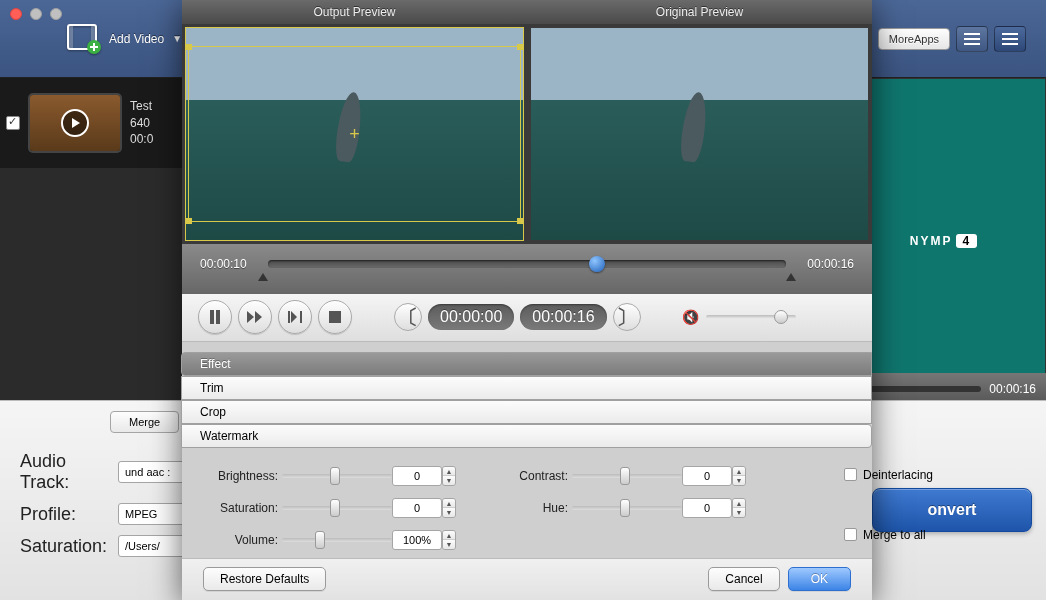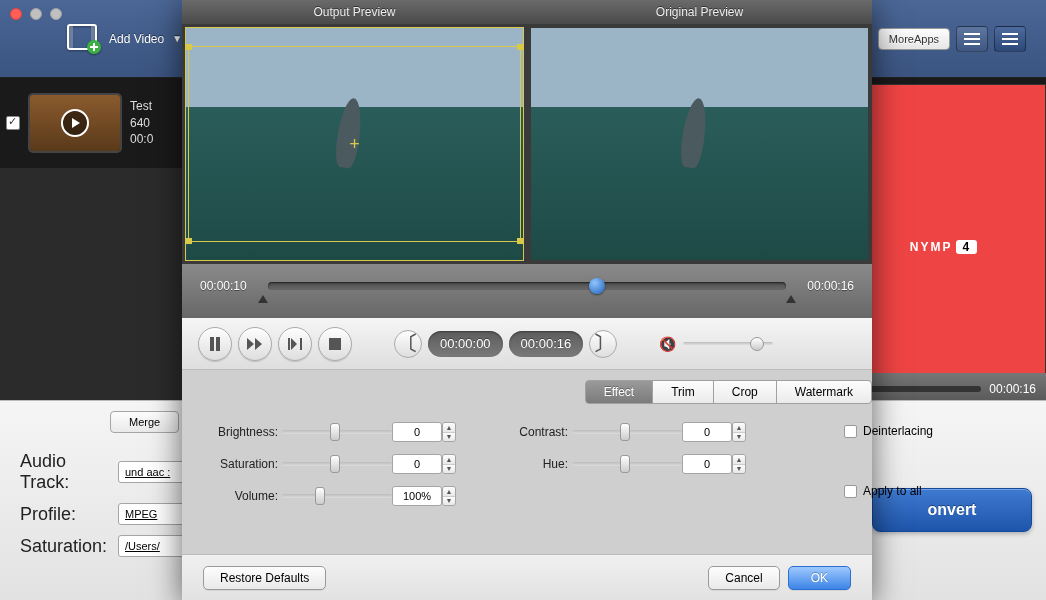--- a/index.html
+++ b/index.html
@@ -20,34 +20,34 @@
 .view-btn{width:32px;height:26px;border-radius:4px;display:flex;align-items:center;justify-content:center;border:1px solid rgba(0,0,0,.4);}
 .view-btn.plain{background:linear-gradient(#5c76a0,#3f5883);color:#fff;}
 .view-btn.active{background:linear-gradient(#4d6a9e,#2d4877);color:#fff;}
 .video-list{background:#1a1a1a;padding:10px 6px;display:flex;align-items:center;gap:10px;height:90px;}
 .check{width:14px;height:14px;background:#fff;border:1px solid #888;border-radius:2px;position:relative;}
 .check::after{content:"✓";position:absolute;top:-2px;left:1px;font-size:11px;color:#333;}
 .thumb{width:90px;height:56px;background:linear-gradient(#8a5a2e,#5a3a1a);border-radius:3px;position:relative;box-shadow:0 0 0 2px #444;}
 .thumb .play-ov{position:absolute;top:50%;left:50%;transform:translate(-50%,-50%);width:28px;height:28px;border-radius:50%;background:rgba(0,0,0,.5);border:2px solid #fff;display:flex;align-items:center;justify-content:center;}
 .thumb .play-ov::after{content:"";border-left:8px solid #fff;border-top:5px solid transparent;border-bottom:5px solid transparent;margin-left:2px;}
 .video-meta{color:#ddd;font-size:12px;line-height:1.4;}
-.preview-panel{position:absolute;right:0;top:84px;width:205px;height:315px;background:#ef4444;border:1px solid #333;display:flex;align-items:center;justify-content:center;}
+.preview-panel{position:absolute;right:0;top:78px;width:205px;height:315px;background:#0f766e;border:1px solid #333;display:flex;align-items:center;justify-content:center;}
 .brand{color:#fff;font-size:28px;font-weight:bold;letter-spacing:2px;}
 .brand .b4{display:inline-block;background:#fff;color:#000;padding:0 6px;border-radius:3px;margin-left:4px;}
 .timeline-bg{position:absolute;right:0;top:373px;width:205px;height:32px;background:linear-gradient(#777,#555);display:flex;align-items:center;padding:0 10px;color:#fff;font-size:11px;gap:8px;}
 .timeline-bg .track{flex:1;height:6px;background:#333;border-radius:3px;position:relative;}
 .right-controls{position:absolute;right:0;top:405px;width:205px;height:48px;background:linear-gradient(#f3f3f3,#d8d8d8);display:flex;align-items:center;padding:0 10px;gap:10px;}
 .round-icon{width:30px;height:30px;border-radius:50%;background:linear-gradient(#fff,#ddd);border:1px solid #aaa;display:flex;align-items:center;justify-content:center;font-size:14px;}
 .vol-slider-bg{flex:1;height:4px;background:#bbb;border-radius:2px;margin-left:6px;}
 .bottom-area{position:absolute;bottom:0;left:0;width:1046px;height:200px;background:linear-gradient(#f5f5f5,#e2e2e2);border-top:1px solid #bbb;padding:20px;padding-top:14px;}
 .merge-btn{position:absolute;left:110px;top:10px;font-size:11px;background:linear-gradient(#fdfdfd,#e9e9e9);border:1px solid #a5a5a5;border-radius:4px;padding:4px 18px;}
 .field-row{display:flex;align-items:center;margin-top:36px;gap:8px;}
 .field-row + .field-row{margin-top:10px;}
 .field-label{width:90px;text-align:left;font-size:18px;color:#222;}
-.field-input{height:22px;border:1px solid #a5a5a5;border-radius:3px;background:#fff;padding:0 6px;font-size:11px;width:80px;text-decoration:underline;}
+.field-input{height:22px;border:1px solid #a5a5a5;border-radius:3px;background:#fff;padding:0 6px;font-size:11px;width:80px;}
 .convert-btn{position:absolute;right:14px;bottom:68px;width:160px;height:44px;background:linear-gradient(#3f7ad1,#1e55aa);border:1px solid #134a9e;border-radius:8px;color:#fff;font-size:16px;font-weight:bold;text-shadow:0 -1px 0 rgba(0,0,0,.4);box-shadow:0 2px 4px rgba(0,0,0,.25),inset 0 1px 0 rgba(255,255,255,.3);}
 
 
 .dialog{position:absolute;left:182px;top:0;width:690px;height:600px;background:#cfcfcf;box-shadow:0 6px 30px rgba(0,0,0,.6);display:flex;flex-direction:column;}
 .dlg-head{height:24px;background:linear-gradient(#6a6a6a,#4a4a4a);display:flex;}
 .dlg-head .half{flex:1;text-align:center;color:#eee;font-size:12px;line-height:24px;text-shadow:0 -1px 0 rgba(0,0,0,.5);}
 .previews{display:flex;height:240px;background:#3a3a3a;}
 .prev-box{flex:1;padding:4px;position:relative;}
 .prev-inner{width:100%;height:100%;position:relative;background:linear-gradient(#9bb4c6 0%,#9bb4c6 34%,#2a5d5a 34%,#1e4a46 100%);}
 .prev-box.left .prev-inner{outline:1px solid #d9c94a;}
@@ -58,27 +58,27 @@
 .dolphin{position:absolute;top:30%;left:45%;width:22px;height:70px;background:#4a5a5e;border-radius:50% 50% 30% 30%/60% 60% 40% 40%;transform:rotate(8deg);}
 .dlg-timeline{height:54px;background:linear-gradient(#8a8a8a,#676767);display:flex;flex-direction:column;justify-content:center;padding:6px 18px;}
 .tl-row{display:flex;align-items:center;gap:10px;}
 .tl-time{color:#fff;font-size:12px;text-shadow:0 1px 0 rgba(0,0,0,.4);min-width:58px;}
 .tl-track{flex:1;height:8px;background:linear-gradient(#4a4a4a,#6a6a6a);border-radius:4px;position:relative;box-shadow:inset 0 1px 2px rgba(0,0,0,.6);}
 .tl-knob{position:absolute;top:-4px;left:62%;width:16px;height:16px;border-radius:50%;background:radial-gradient(circle at 35% 30%,#8fc5ff,#1e5fb8);box-shadow:0 1px 2px rgba(0,0,0,.5);}
 .tl-marks{display:flex;justify-content:space-between;padding:0 58px;margin-top:2px;}
 .tl-mark{width:0;height:0;border-left:5px solid transparent;border-right:5px solid transparent;border-bottom:8px solid #333;}
 .controls-row{height:52px;background:linear-gradient(#f5f5f5,#dedede);display:flex;align-items:center;padding:0 16px;gap:6px;border-bottom:1px solid #bbb;}
 .ctrl-btn{width:34px;height:34px;border-radius:50%;background:linear-gradient(#fefefe,#dedede);border:1px solid #aaa;display:flex;align-items:center;justify-content:center;box-shadow:0 1px 1px rgba(0,0,0,.15),inset 0 1px 0 rgba(255,255,255,.8);}
-.time-pill{height:26px;padding:0 12px;border-radius:13px;background:linear-gradient(#5c5c5c,#7a7a7a);color:#fff;font-size:13px;line-height:26px;text-shadow:0 -1px 0 rgba(0,0,0,.4);box-shadow:inset 0 1px 2px rgba(0,0,0,.4);}
+.time-pill{height:26px;padding:0 12px;border-radius:13px;background:linear-gradient(#5c5c5c,#7a7a7a);color:#fff;font-size:16px;line-height:26px;text-shadow:0 -1px 0 rgba(0,0,0,.4);box-shadow:inset 0 1px 2px rgba(0,0,0,.4);}
 .bracket{width:22px;height:30px;display:flex;align-items:center;justify-content:center;font-size:20px;color:#555;font-weight:bold;}
 .round-wrap{width:28px;height:28px;border-radius:50%;background:linear-gradient(#fefefe,#dedede);border:1px solid #aaa;display:flex;align-items:center;justify-content:center;}
 .spk{display:inline-block;font-family:sans-serif;font-size:14px;color:#555;}
 .vol-slider{width:90px;height:4px;background:linear-gradient(#bbb,#eee);border-radius:2px;position:relative;}
 .vol-knob{position:absolute;top:-5px;left:75%;width:14px;height:14px;border-radius:50%;background:linear-gradient(#fff,#ccc);border:1px solid #999;}
-.tabs{display:flex;justify-content:flex-end;margin-top:10px;}
+.tabs{display:flex;justify-content:space-between;margin-top:10px;flex-direction:column;}
 .tab{padding:4px 18px;font-size:12px;border:1px solid #a0a0a0;margin-left:-1px;background:linear-gradient(#fcfcfc,#ebebeb);}
 .tab:first-child{border-radius:4px 0 0 4px;}
 .tab:last-child{border-radius:0 4px 4px 0;}
 .tab.selected{background:linear-gradient(#9a9a9a,#7b7b7b);color:#fff;text-shadow:0 -1px 0 rgba(0,0,0,.3);}
 .effect-grid{display:grid;grid-template-columns:84px 110px 50px 20px 40px 70px 110px 50px 20px;align-items:center;row-gap:12px;padding:18px 30px 8px 16px;}
 .eff-label{text-align:right;font-size:12px;padding-right:4px;color:#222;}
 .eff-slider{height:16px;display:flex;align-items:center;}
 .eff-slider .trk{width:100%;height:4px;background:linear-gradient(#bbb,#ddd);border-radius:2px;position:relative;}
 .eff-slider .kn{position:absolute;top:-7px;left:44%;width:10px;height:18px;background:linear-gradient(#fff,#ccc);border:1px solid #999;border-radius:3px;}
 .eff-input{height:20px;border:1px solid #a5a5a5;border-radius:3px;background:#fff;text-align:center;font-size:11px;}
@@ -340,21 +340,21 @@
         <div></div>
     </div>
     <div style="padding-top:20px;">
       <div class="check-row">
         <div class="check-box"></div>
         <span>Deinterlacing</span>
       </div>
       <div style="height:46px"></div>
       <div class="check-row">
         <div class="check-box"></div>
-        <span>Apply to all</span>
+        <span>Merge to all</span>
       </div>
     </div>
   </div>
 
   <div class="dlg-footer">
     <button class="btn">Restore Defaults</button>
     <div class="spacer"></div>
     <button class="btn">Cancel</button>
     <div style="width:8px"></div>
     <button class="btn primary">OK</button>

